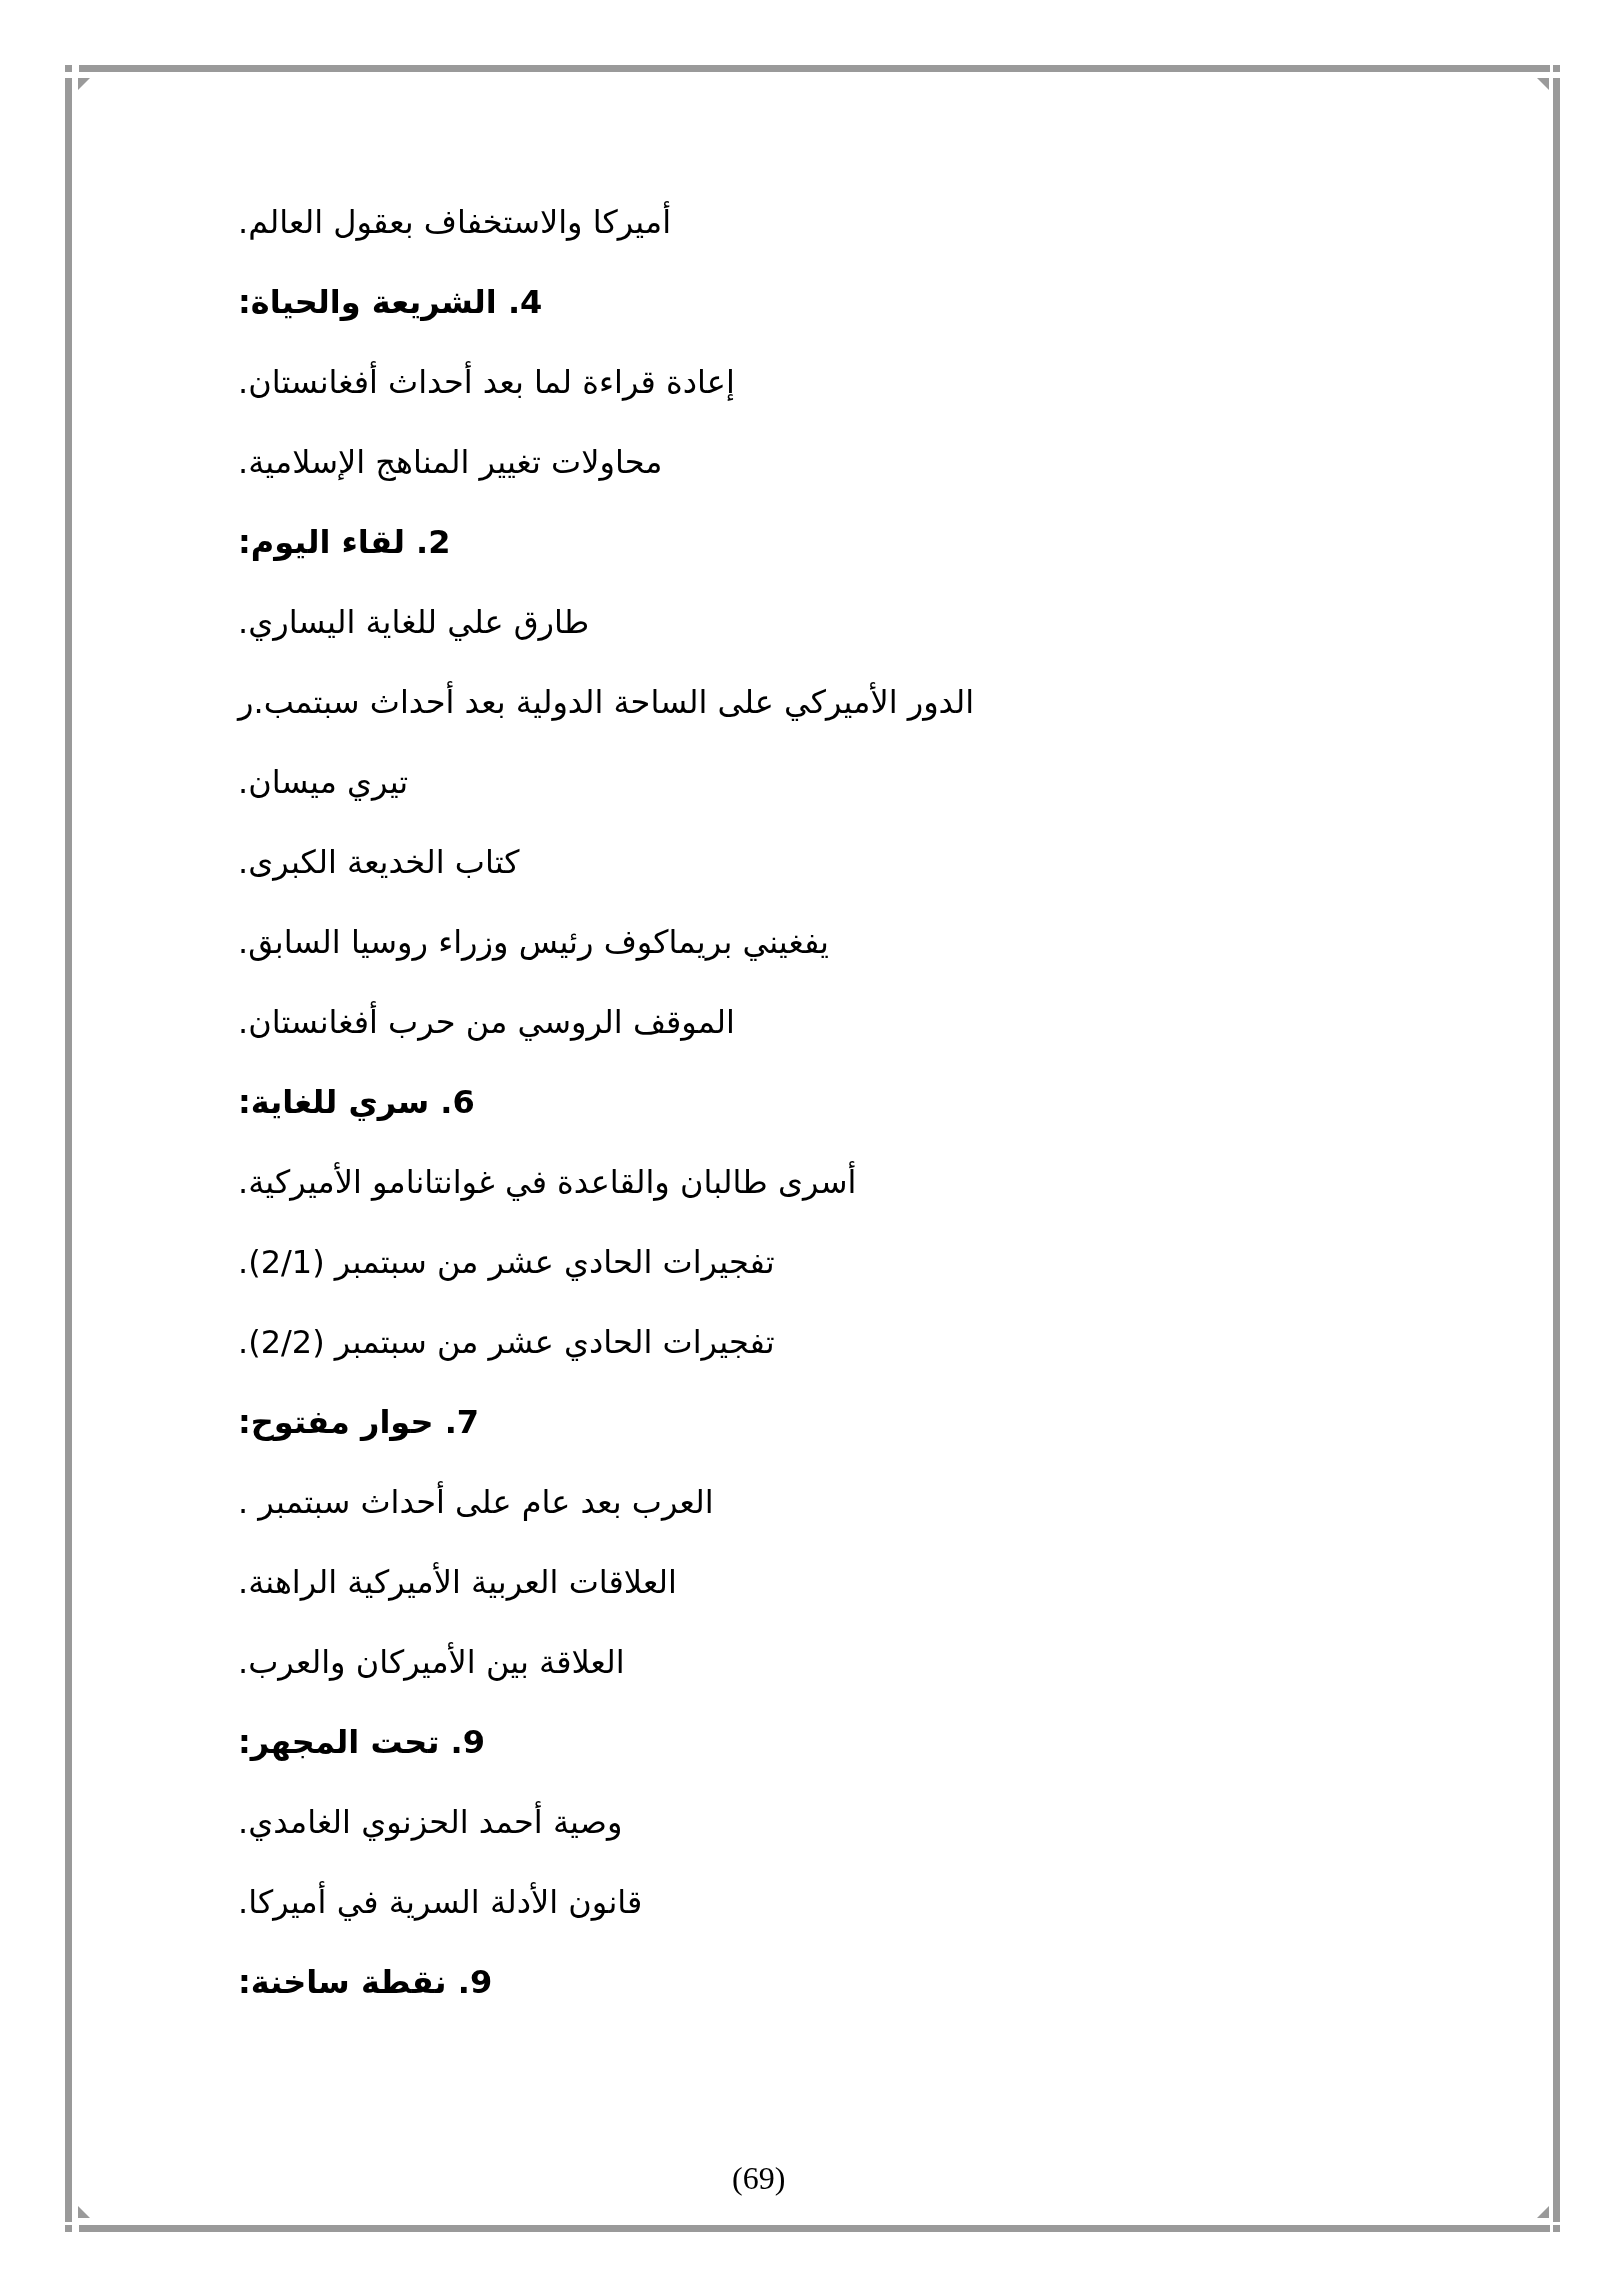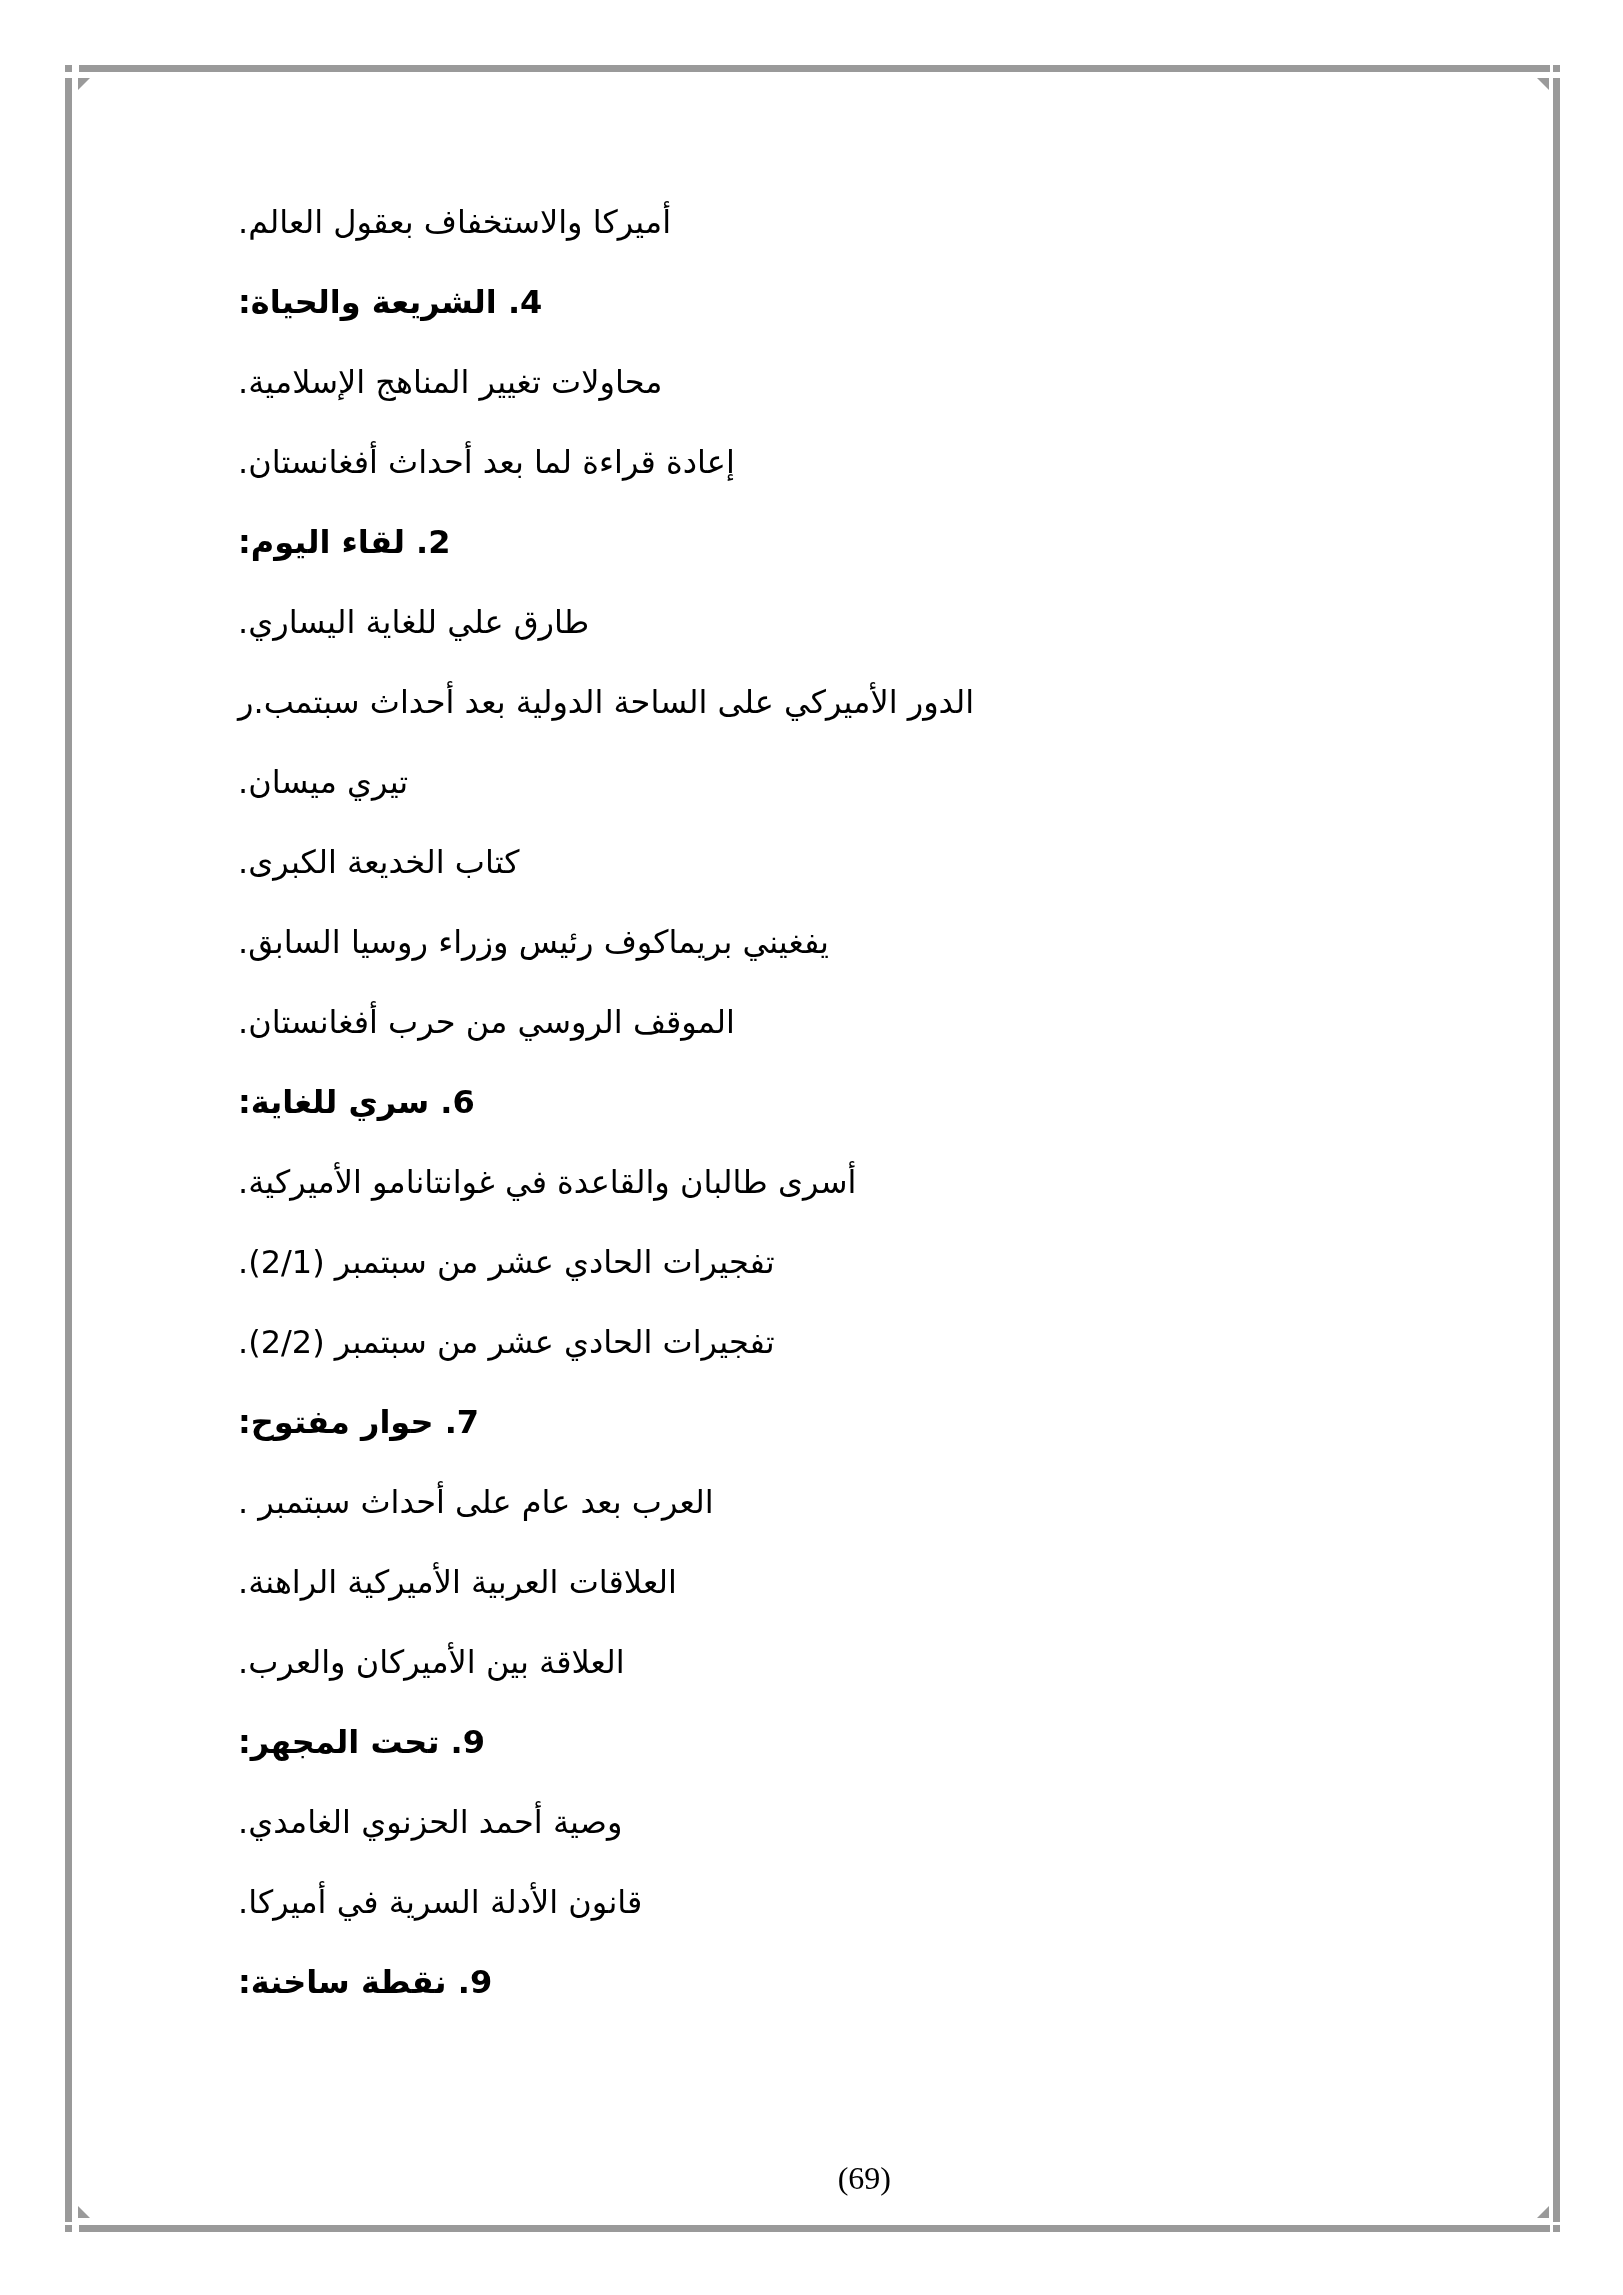--- a/index.html
+++ b/index.html
@@ -67,21 +67,21 @@
   }
   .line.heading {
     font-weight: bold;
     font-size: 32px;
   }
   .page-number {
     position: absolute;
     top: 2158px;
     left: 732px;
     width: 159px;
-    text-align: right;
+    text-align: left;
     font-family: "Liberation Serif", "DejaVu Serif", serif;
     font-size: 32px;
     line-height: 40px;
   }
 </style>
 </head>
 <body>
 
 <div class="frame-line frame-top"></div>
 <div class="frame-line frame-bottom"></div>
@@ -93,22 +93,22 @@
 <div class="corner-sq sq-br"></div>
 <div class="tri tri-tl"></div>
 <div class="tri tri-tr"></div>
 <div class="tri tri-bl"></div>
 <div class="tri tri-br"></div>
 
 <div class="content">
   <div class="line item">أميركا والاستخفاف بعقول العالم.</div>
 
   <div class="line heading">4. الشريعة والحياة:</div>
+  <div class="line item">إعادة قراءة لما بعد أحداث أفغانستان.</div>
   <div class="line item">محاولات تغيير المناهج الإسلامية.</div>
-  <div class="line item">إعادة قراءة لما بعد أحداث أفغانستان.</div>
 
   <div class="line heading">2. لقاء اليوم:</div>
   <div class="line item">طارق علي للغاية اليساري.</div>
   <div class="line item">الدور الأميركي على الساحة الدولية بعد أحداث سبتمب.ر</div>
   <div class="line item">تيري ميسان.</div>
   <div class="line item">كتاب الخديعة الكبرى.</div>
   <div class="line item">يفغيني بريماكوف رئيس وزراء روسيا السابق.</div>
   <div class="line item">الموقف الروسي من حرب أفغانستان.</div>
 
   <div class="line heading">6. سري للغاية:</div>

